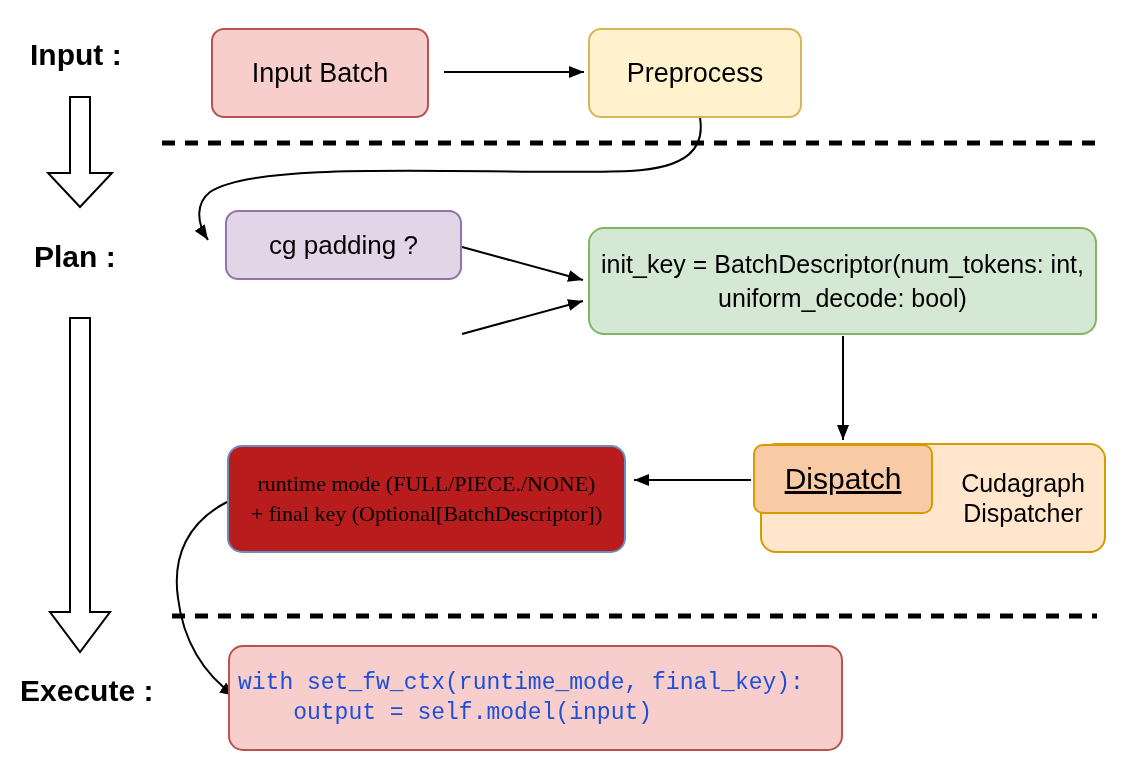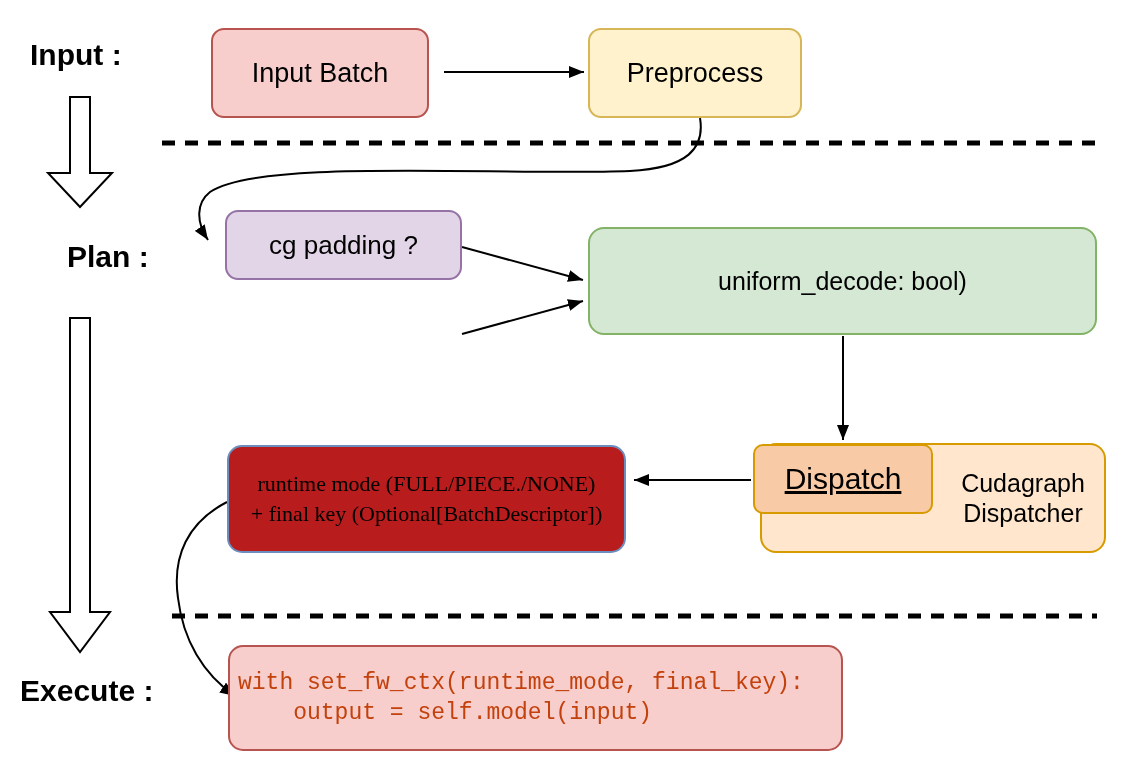--- a/index.html
+++ b/index.html
@@ -19,21 +19,21 @@
     width: 1142px; height: 770px;
   }
   .stage-label {
     position: absolute;
     font-weight: bold;
     font-size: 30px;
     line-height: 34px;
     white-space: nowrap;
   }
   .lbl-input   { left: 30px;  top: 38px; }
-  .lbl-plan    { left: 34px;  top: 240px; margin-left: 33px; }
+  .lbl-plan    { left: 34px;  top: 240px; }
   .lbl-execute { left: 20px;  top: 674px; }
 
   .node {
     position: absolute;
     box-sizing: border-box;
     border: 2px solid #000;
     display: flex;
     align-items: center;
     justify-content: center;
     text-align: center;
@@ -47,21 +47,21 @@
   .n-cudagraph      { left: 752px; top: 443px; width: 346px; height: 110px; border-radius: 16px; font-size: 25px; line-height: 30px; flex-direction: column; padding-left: 180px; }
   .n-dispatch       { left: 753px; top: 444px; width: 180px; height: 70px;  border-radius: 10px; font-size: 30px; text-decoration: underline; }
   .n-runtime        { left: 227px; top: 445px; width: 399px; height: 108px; border-radius: 15px; font-size: 22px; line-height: 30px; flex-direction: column; }
   .n-code {
     left: 228px; top: 645px; width: 615px; height: 106px; border-radius: 15px;
     font-family: "Liberation Mono", monospace;
     font-size: 23px; line-height: 30px;
     flex-direction: column; align-items: flex-start;
     padding-left: 8px; text-align: left;
     white-space: pre;
-    color: #c2410c;
+    color: #1d4ed8;
   }
   .arrow-line { stroke: #000; stroke-width: 2; fill: none; }
   .dashed-line { stroke: #000; stroke-width: 5; stroke-dasharray: 13 10; fill: none; }
   .hollow-arrow { fill: #ffffff; stroke: #000; stroke-width: 2; }
 </style>
 </head>
 <body>
 
 <div class="canvas">
 
@@ -99,20 +99,21 @@
   <div class="node n-preprocess" style="background-color: rgb(255, 242, 204); border-color: rgb(214, 182, 86);">
     <span>Preprocess</span>
   </div>
 
   <div class="node n-cg-padding" style="background-color: rgb(225, 213, 231); border-color: rgb(150, 115, 166);">
     <span>cg padding ?</span>
   </div>
 
 
   <div class="node n-init-key" style="background-color: rgb(213, 232, 212); border-color: rgb(130, 179, 102);">
+    <span>init_key = BatchDescriptor(num_tokens: int,</span>
     <span>uniform_decode: bool)</span>
   </div>
 
   <div class="node n-cudagraph" style="background-color: rgb(255, 230, 204); border-color: rgb(215, 155, 0); margin-left: 8px;">
     <span>Cudagraph</span>
     <span>Dispatcher</span>
   </div>
 
   <div class="node n-dispatch" style="background-color: rgb(248, 203, 166); border-color: rgb(215, 155, 0);">
     <span>Dispatch</span>

